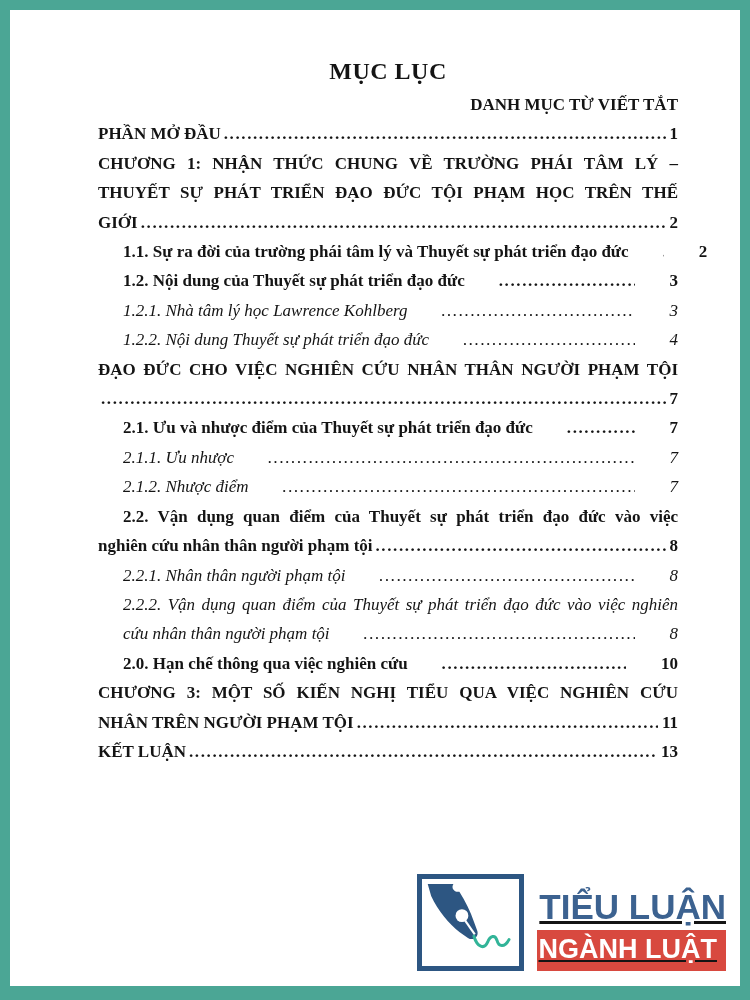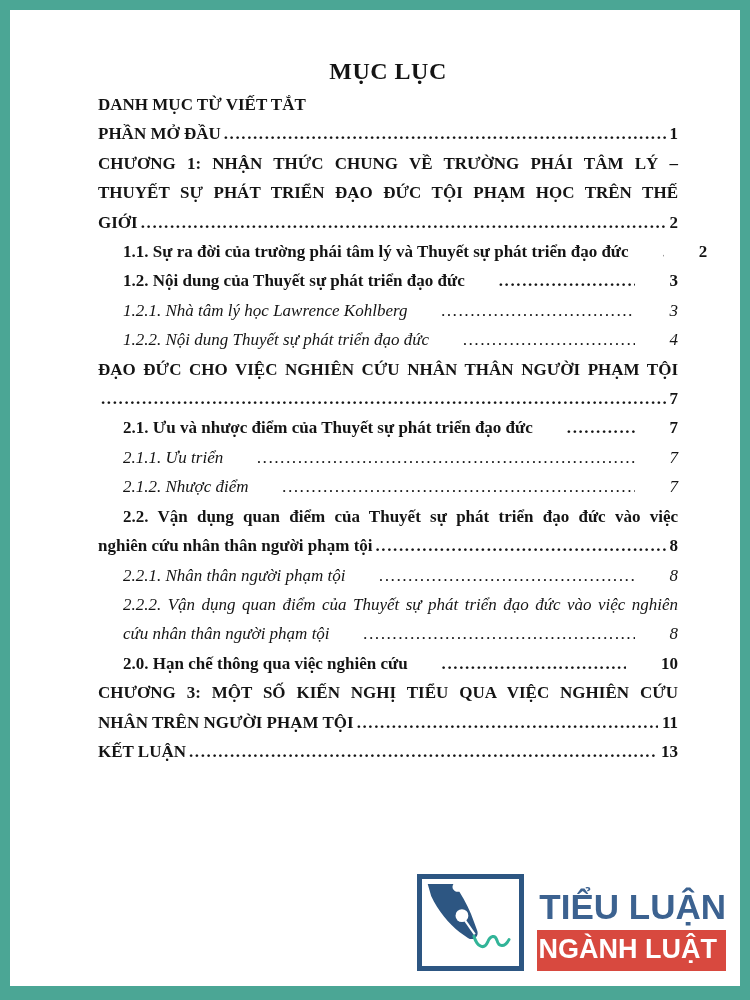--- a/index.html
+++ b/index.html
@@ -16,38 +16,39 @@
     position:absolute;left:88px;right:62px;top:46px;
     font-size:17px;
   }
   .title{
     font-size:24px;font-weight:700;text-align:center;margin:0 0 4px 0;
     line-height:30px;letter-spacing:.5px;
   }
   .toc{line-height:29.4px;}
   .line{display:flex;align-items:baseline;}
   .line .txt{white-space:nowrap;}
-  .s-chapter{font-weight:700;}
+  .s-chapter{font-weight:700;justify-content:flex-end;}
   .s-bold{font-weight:700;}
   .s-italic{font-style:italic;font-weight:400;}
   .ind1{padding-left:25px;gap:31px;}
   .jline{display:block;text-align:justify;text-align-last:justify;}
   .leader{
     flex:1 1 0;min-width:4px;overflow:hidden;white-space:nowrap;
   }
   .leader::after{
     content:"..................................................................................................................................................................";
     letter-spacing:1.6px;padding-left:3px;
   }
   .pgnum{padding-left:4px;text-align:right;}
   
   .logo{
     position:absolute;right:14px;bottom:15px;
     display:flex;align-items:flex-end;gap:13px;
     font-family:"Liberation Sans","DejaVu Sans",sans-serif;
+    text-decoration:underline;
   }
   .pen-box{
     width:97px;height:87px;border:5px solid #2d5682;background:#fff;
     display:flex;align-items:center;justify-content:center;
   }
   .logo-text{display:flex;flex-direction:column;align-items:flex-end;}
   .logo-line1{
     font-size:35px;font-weight:800;color:#3c6290;line-height:1.15;
     letter-spacing:0;white-space:nowrap;
   }
@@ -105,21 +106,21 @@
           <span class="txt"></span>
           <span class="leader"></span>
           <span class="pgnum">7</span>
         </div>
         <div class="line s-bold ind1">
           <span class="txt">2.1. Ưu và nhược điểm của Thuyết sự phát triển đạo đức</span>
           <span class="leader"></span>
           <span class="pgnum">7</span>
         </div>
         <div class="line s-italic ind1">
-          <span class="txt">2.1.1. Ưu triển </span>
+          <span class="txt">2.1.1. Ưu nhược </span>
           <span class="leader"></span>
           <span class="pgnum">7</span>
         </div>
         <div class="line s-italic ind1">
           <span class="txt">2.1.2. Nhược điểm </span>
           <span class="leader"></span>
           <span class="pgnum">7</span>
         </div>
         <div class="line s-bold ind1 jline"><span class="txt">2.2. Vận dụng quan điểm của Thuyết sự phát triển đạo đức vào việc</span></div>
         <div class="line s-bold">

